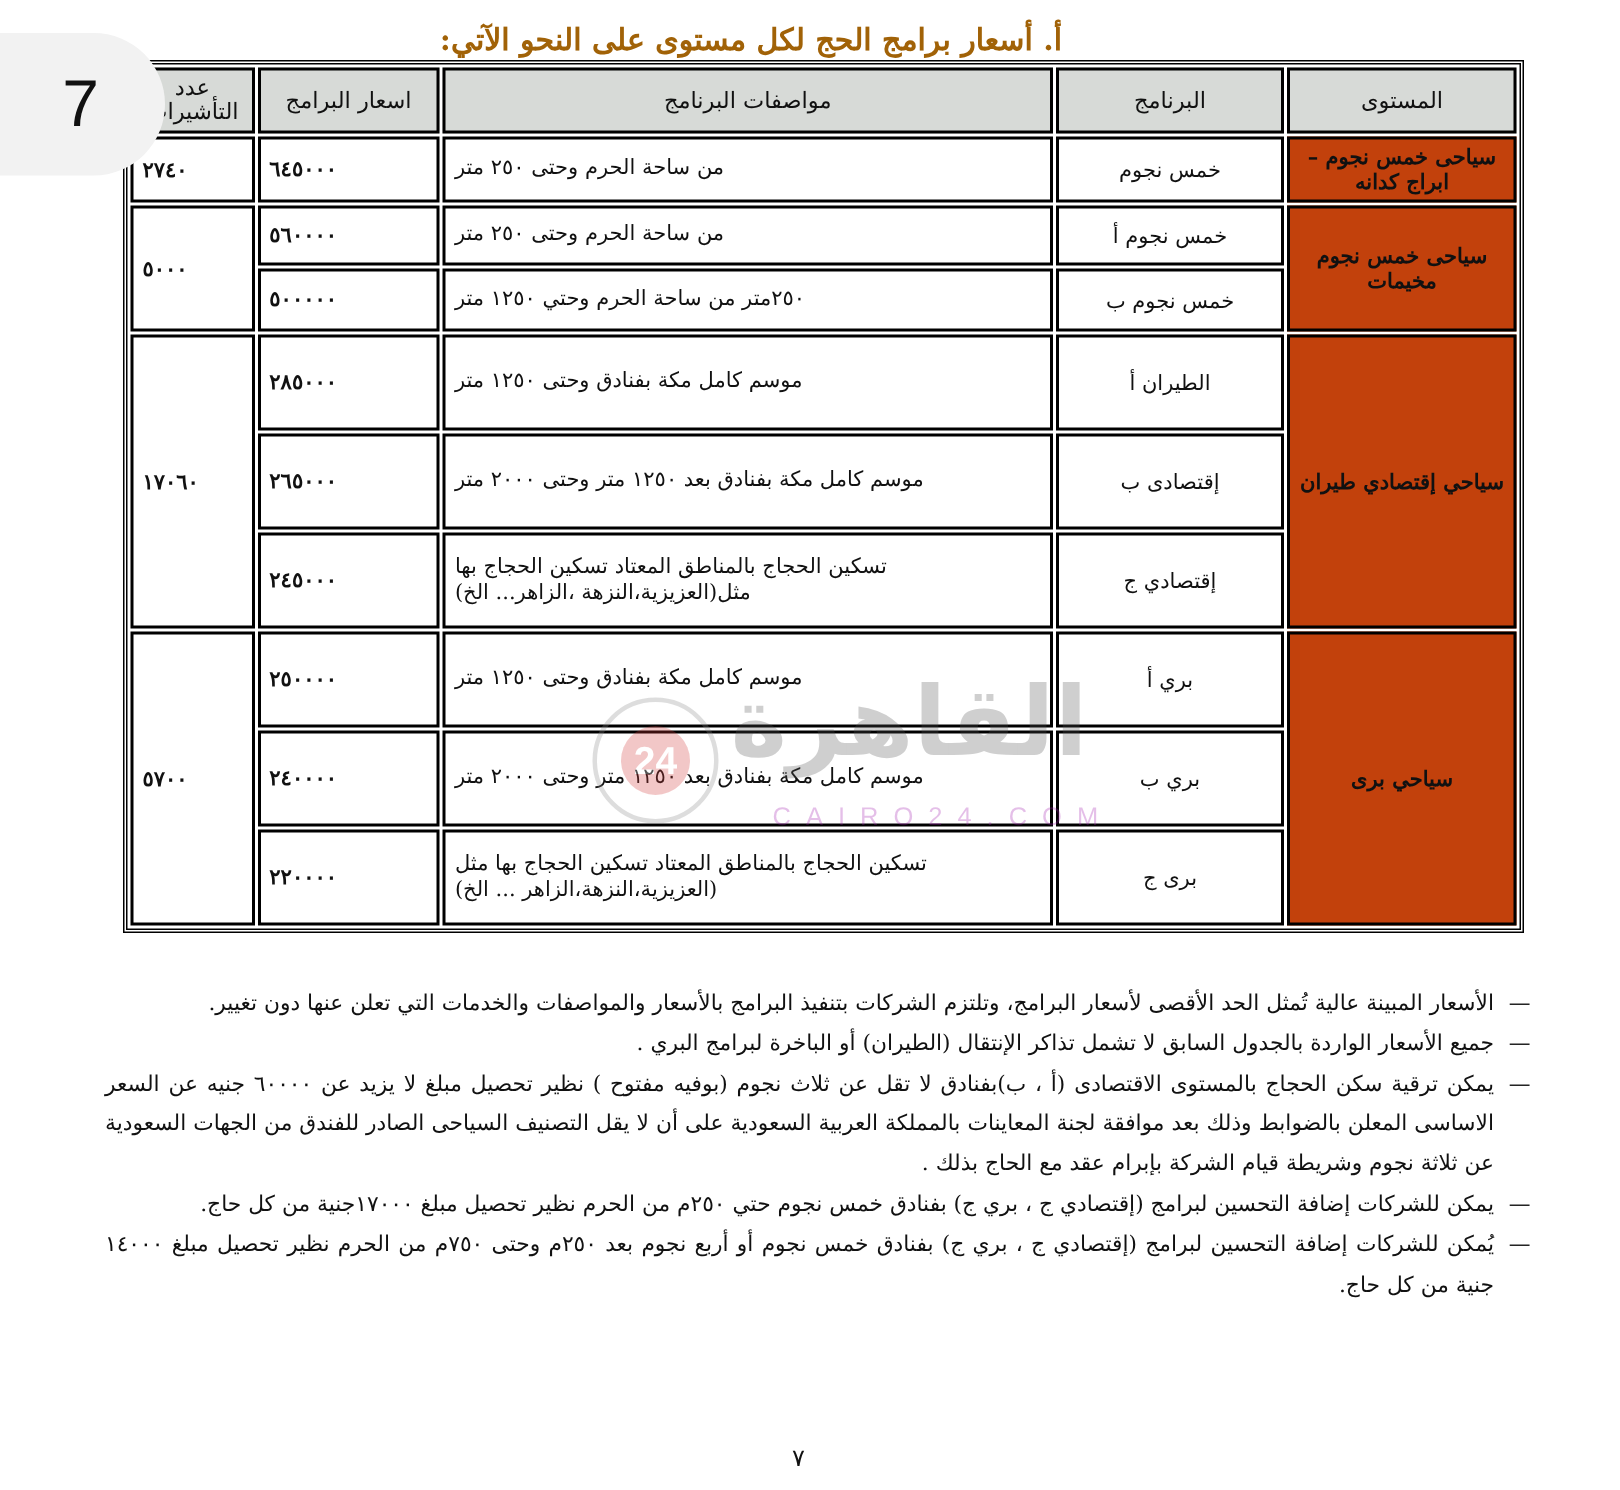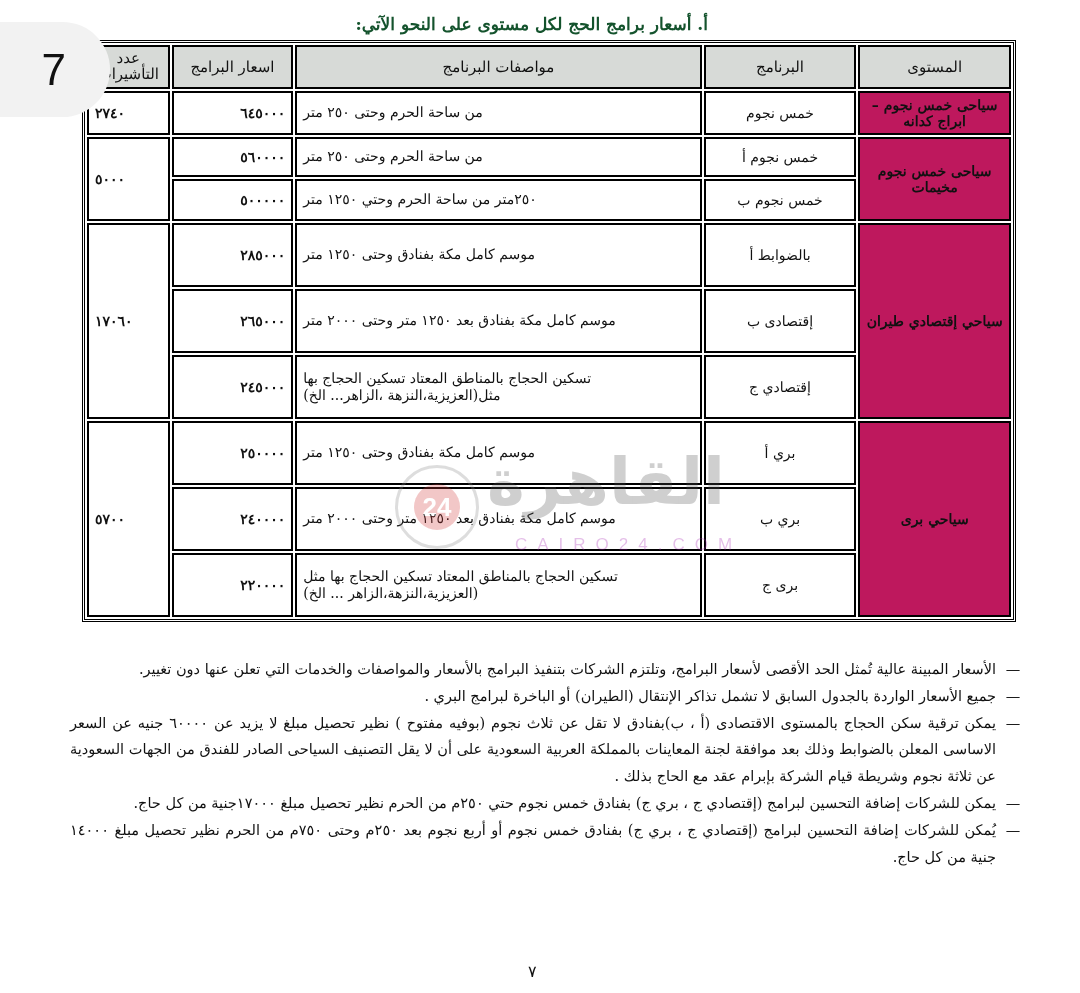--- a/index.html
+++ b/index.html
@@ -8,37 +8,37 @@
 
     .page-badge {
       position: absolute; left: -40px; top: 22px; width: 150px; height: 95px;
       background: #f2f2f2; border-radius: 0 48px 48px 0;
       display: flex; align-items: center; justify-content: flex-end; padding-right: 44px;
       font-family: "Liberation Sans", "DejaVu Sans", sans-serif; font-size: 44px; color: #111; z-index: 2;
     }
 
     .section-title {
       position: absolute; right: 372px; top: 14px; direction: rtl;
-      font-size: 17px; font-weight: bold; color: #14532d;
+      font-size: 20px; font-weight: bold; color: #a16207;
     }
 
     .table-wrap {
       position: absolute; left: 82px; top: 40px; width: 934px;
       border: 3px double #000;
     }
     table.prices { width: 100%; border-collapse: separate; border-spacing: 2px; direction: rtl; table-layout: fixed; }
     table.prices th, table.prices td {
       border: 2px solid #000; padding: 2px 6px; vertical-align: middle; font-size: 14px;
     }
     table.prices th { background: #d7dad7; font-weight: normal; text-align: center; height: 44px; font-size: 15px; }
-    td.level { background: #be185d; text-align: center; font-weight: bold; font-size: 14px; }
+    td.level { background: #c2410c; text-align: center; font-weight: bold; font-size: 14px; }
     td.program { text-align: center; margin-top: 24px; }
     td.desc { text-align: left; line-height: 1.25; }
     td.price, td.visas { text-align: center; font-weight: bold; font-size: 16px; letter-spacing: 2px; }
-    td.price { text-align: right; padding-left: 18px; font-family: Liberation Serif, serif; }
+    td.price { text-align: left; padding-left: 18px; font-family: Liberation Serif, serif; }
     td.visas { text-align: left; padding-left: 26px; }
 
     .watermark {
       position: absolute; left: 395px; top: 455px; width: 320px; height: 110px; pointer-events: none; opacity: 0.28;
     }
     .wm-circle {
       position: absolute; left: 0; top: 10px; width: 84px; height: 84px; border-radius: 50%;
       border: 3px solid #888; display: flex; align-items: center; justify-content: center;
     }
     .wm-inner { width: 46px; height: 46px; border-radius: 50%; background: #d43a3a; color: #fff;
@@ -98,21 +98,21 @@
         <td class="visas" rowspan="2">٥٠٠٠</td>
       </tr>
       <tr style="height:42px;">
         <td class="program">خمس نجوم ب</td>
         <td class="desc">٢٥٠متر من ساحة الحرم وحتي ١٢٥٠ متر</td>
         <td class="price">٥٠٠٠٠٠</td>
       </tr>
 
       <tr style="height:64px;">
         <td class="level" rowspan="3">سياحي إقتصادي طيران</td>
-        <td class="program">بالضوابط أ</td>
+        <td class="program">الطيران أ</td>
         <td class="desc">موسم كامل مكة بفنادق وحتى ١٢٥٠ متر</td>
         <td class="price">٢٨٥٠٠٠</td>
         <td class="visas" rowspan="3">١٧٠٦٠</td>
       </tr>
       <tr style="height:64px;">
         <td class="program">إقتصادى ب</td>
         <td class="desc">موسم كامل مكة بفنادق بعد ١٢٥٠ متر وحتى ٢٠٠٠ متر</td>
         <td class="price">٢٦٥٠٠٠</td>
       </tr>
       <tr style="height:64px;">

